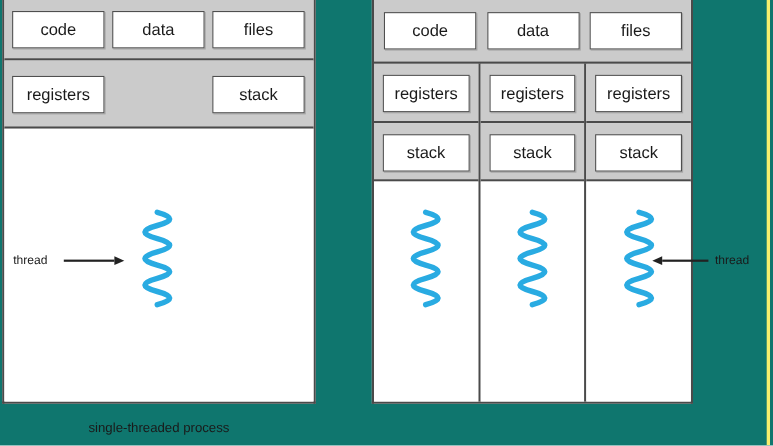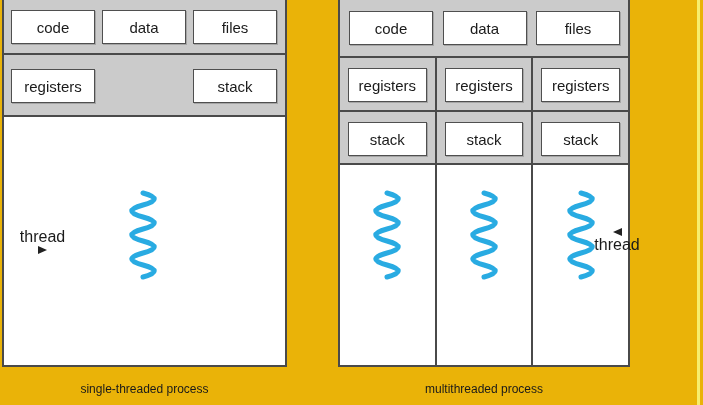--- a/index.html
+++ b/index.html
@@ -6,21 +6,21 @@
     --panel-gray:#cbcbcb;
     --line-dark:#4a4a4a;
     --thread-blue:#29abe2;
     --edge-yellow:#f7ee6d;
     --ink:#1a1a1a;
   }
   html,body{margin:0;padding:0;background:#fff;}
   .stage{
     position:relative;
     width:703px;height:405px;
-    background:#eab308;
+    background:#0f766e;
     font-family:"Liberation Sans", sans-serif;
     color:var(--ink);
     overflow:hidden;
   }
 
   
   .proc{
     position:absolute;top:0;
     border:2px solid var(--line-dark);
     border-top:none;           
@@ -72,21 +72,21 @@
 
   
   .squig{display:block;width:36px;height:90px;}
   .squig path{fill:none;stroke:var(--thread-blue);stroke-width:5;stroke-linecap:round;}
   .squig-left{position:absolute;left:121px;top:73px;}
 
   
   .callout{
     position:absolute;top:228px;height:18px;
     display:flex;align-items:center;
-    font-size:16px;white-space:nowrap;flex-direction:column;
+    font-size:11px;white-space:nowrap;
   }
   .callout-left{left:12px;}
   .callout-right{left:593px;}
   .arrow-line{height:2px;background:#222;}
   .line-left{width:46px;margin-left:15px;}
   .line-right{width:42px;margin-right:6px;}
   .arrow-head{width:0;height:0;border-top:4.5px solid transparent;border-bottom:4.5px solid transparent;}
   .head-right{border-left:9px solid #222;}
   .head-left{border-right:9px solid #222;}
 
@@ -185,17 +185,16 @@
     </div>
   </div>
 
   <div class="callout callout-right">
     <span class="arrow-head head-left"></span>
     <span class="arrow-line line-right"></span>
     <span>thread</span>
   </div>
 
   <div class="caption cap-left">single-threaded process</div>
-  <div class="caption cap-right">multithreaded process</div>
 
   <div class="yellow-strip"></div>
 
 </div>
 
 </body></html>

